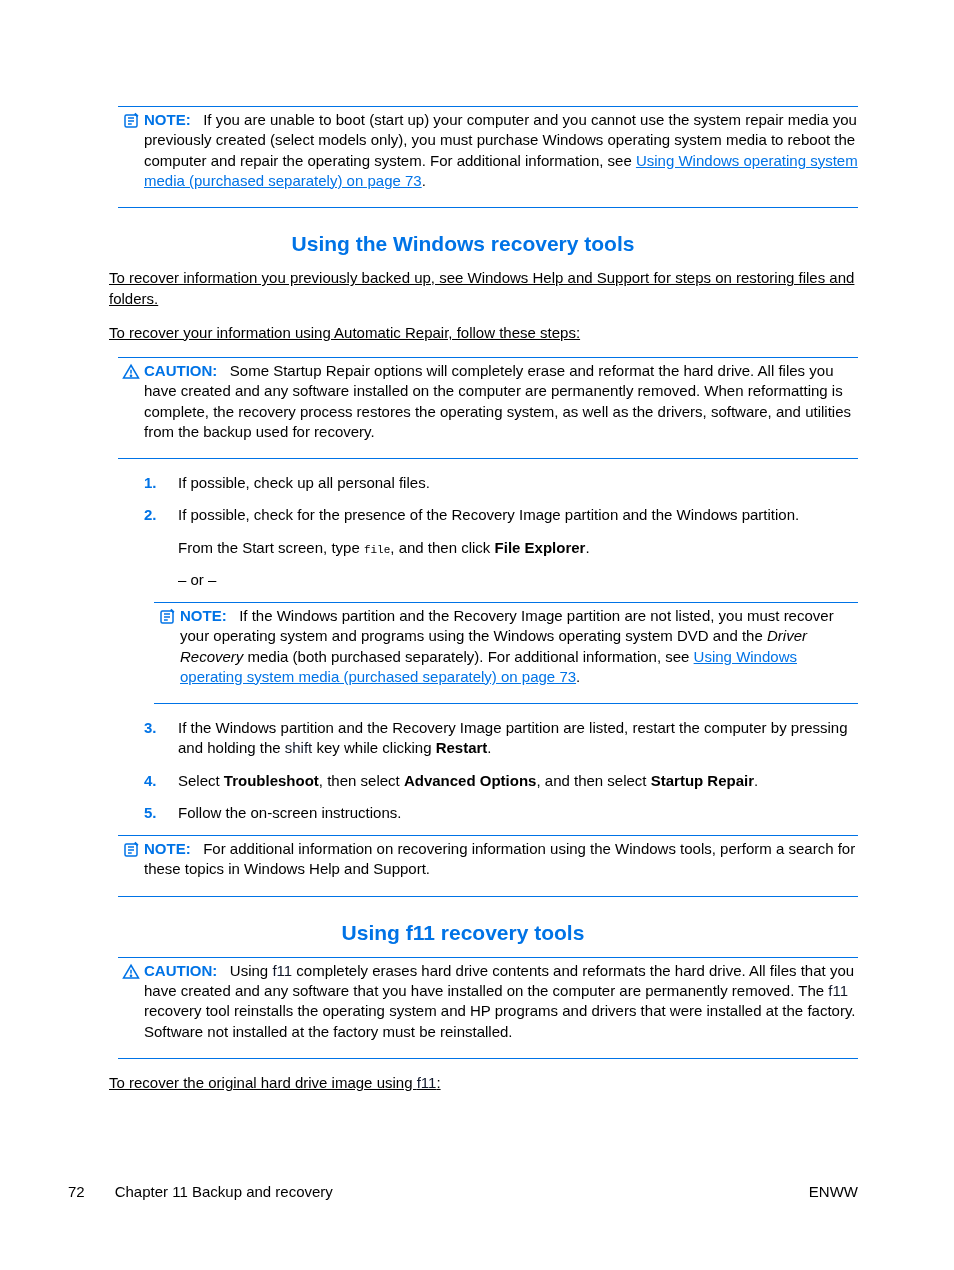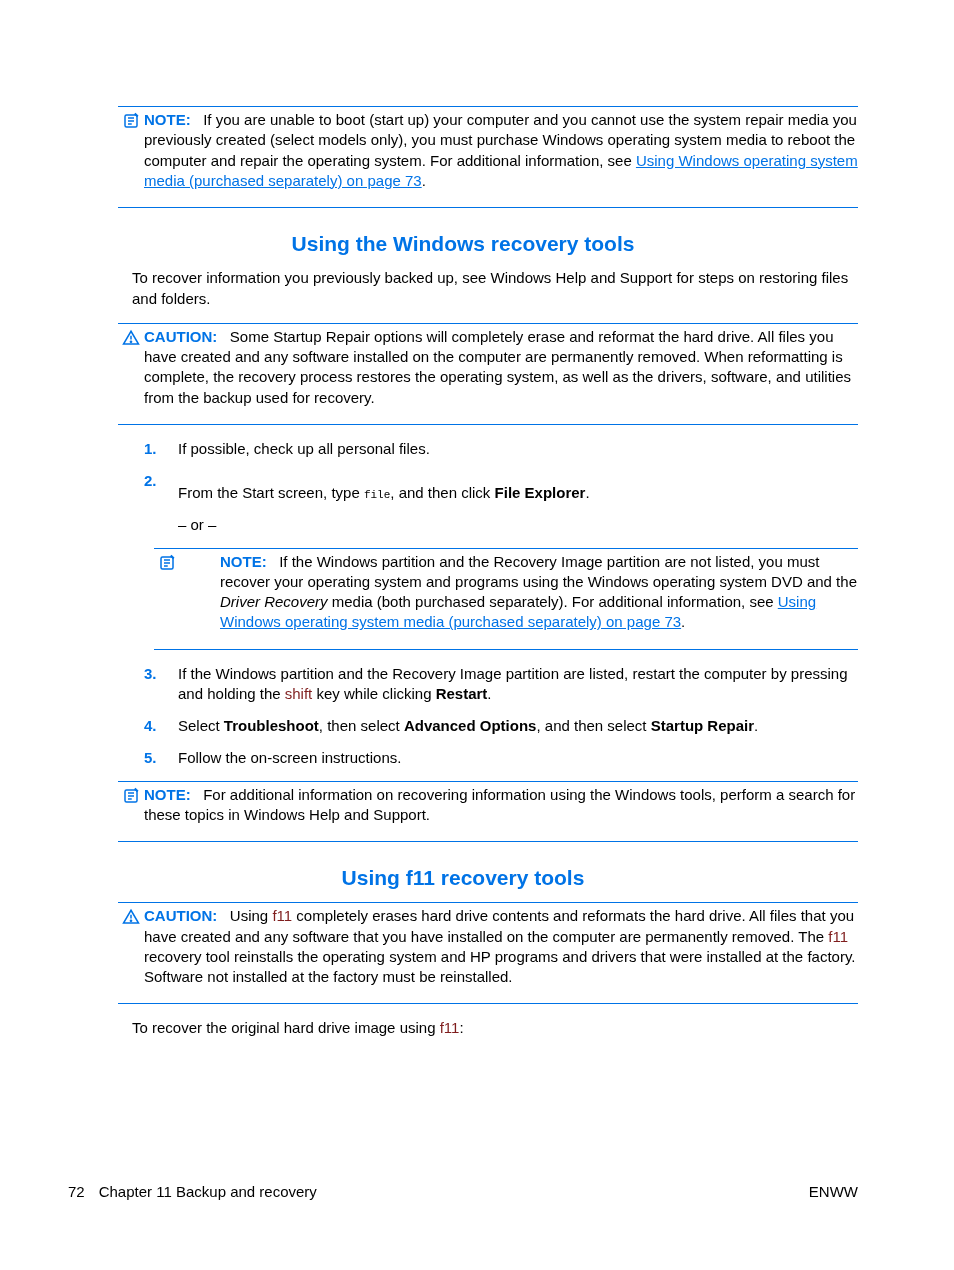--- a/index.html
+++ b/index.html
@@ -37,31 +37,32 @@
   }
   .admon-label {
     color: #0073e6;
     font-weight: bold;
   }
   .link {
     color: #0073e6;
     text-decoration: underline;
   }
   .keycap {
-    color: #7f1d1d;
+    color: #0f172a;
   }
   h2 {
     color: #0073e6;
     font-size: 21px;
     font-weight: bold;
     margin: 22px 0 10px 0;
     text-align: center;
   }
   .para {
-    margin: 0 0 14px 64px;
+    margin: 0 0 14px 41px;
+    text-decoration: underline;
   }
   ol.steps {
     margin: 0 0 0 76px;
     padding: 0;
     list-style: none;
   }
   ol.steps > li {
     display: flex;
     align-items: flex-start;
     margin-bottom: 12px;
@@ -75,31 +76,31 @@
     flex: 1;
   }
   ol.steps > li .sub {
     margin-top: 12px;
   }
   code.mono {
     font-family: "Courier New", monospace;
     font-size: 11px;
   }
   .indent-left-50 { margin-left: 50px; }
-  .indent-left-76 { margin-left: 76px; gap: 40px; }
+  .indent-left-76 { margin-left: 76px; }
   .footer {
     position: absolute;
     bottom: 68px;
     left: 68px;
     right: 96px;
     display: flex;
     justify-content: space-between;
     font-size: 15px;
   }
-  .footer .left { display: flex; gap: 14px; }
+  .footer .left { display: flex; gap: 30px; }
   .bold { font-weight: bold; }
   .italic { font-style: italic; }
 </style>
 </head>
 <body>
 
 <div class="page">
 
   <div class="note-block indent-left-50">
     <span class="icon">
@@ -110,20 +111,21 @@
         </svg>
     </span>
     <span class="body">
       <span class="admon-label">NOTE:</span>&nbsp;&nbsp;&nbsp;<span>If you are unable to boot (start up) your computer and you cannot use the system repair media you previously created (select models only), you must purchase Windows operating system media to reboot the computer and repair the operating system. For additional information, see </span><a href="#" class="link">Using Windows operating system media (purchased separately) on page 73</a><span>.</span>
     </span>
   </div>
 
   <h2>Using the Windows recovery tools</h2>
 
   <p class="para">To recover information you previously backed up, see Windows Help and Support for steps on restoring files and folders.</p>
+  <p class="para">To recover your information using Automatic Repair, follow these steps:</p>
 
   <div class="caution-block indent-left-50">
     <span class="icon">
       <svg width="18" height="18" viewBox="0 0 24 24" fill="none" stroke="currentColor" stroke-width="2">
           <path d="M12 3 L22 20 H2 Z"></path>
           <line x1="12" y1="9" x2="12" y2="14"></line>
           <circle cx="12" cy="17" r="0.8" fill="currentColor"></circle>
         </svg>
     </span>
     <span class="body">
@@ -132,20 +134,21 @@
   </div>
 
   <ol class="steps">
     <li>
       <span class="num">1.</span>
       <span class="li-body">If possible, check up all personal files.</span>
     </li>
     <li>
       <span class="num">2.</span>
       <span class="li-body">
+        <span>If possible, check for the presence of the Recovery Image partition and the Windows partition.</span>
         <div class="sub"><span>From the Start screen, type </span><code class="mono">file</code><span>, and then click </span><span class="bold">File Explorer</span><span>.</span></div>
         <div class="sub">– or –</div>
       </span>
     </li>
   </ol>
 
   <div class="note-block indent-left-76" style="margin-left:86px">
     <span class="icon">
       <svg width="18" height="18" viewBox="0 0 24 24" fill="none" stroke="currentColor" stroke-width="2">
           <rect x="4" y="4" width="16" height="16" rx="2"></rect>

